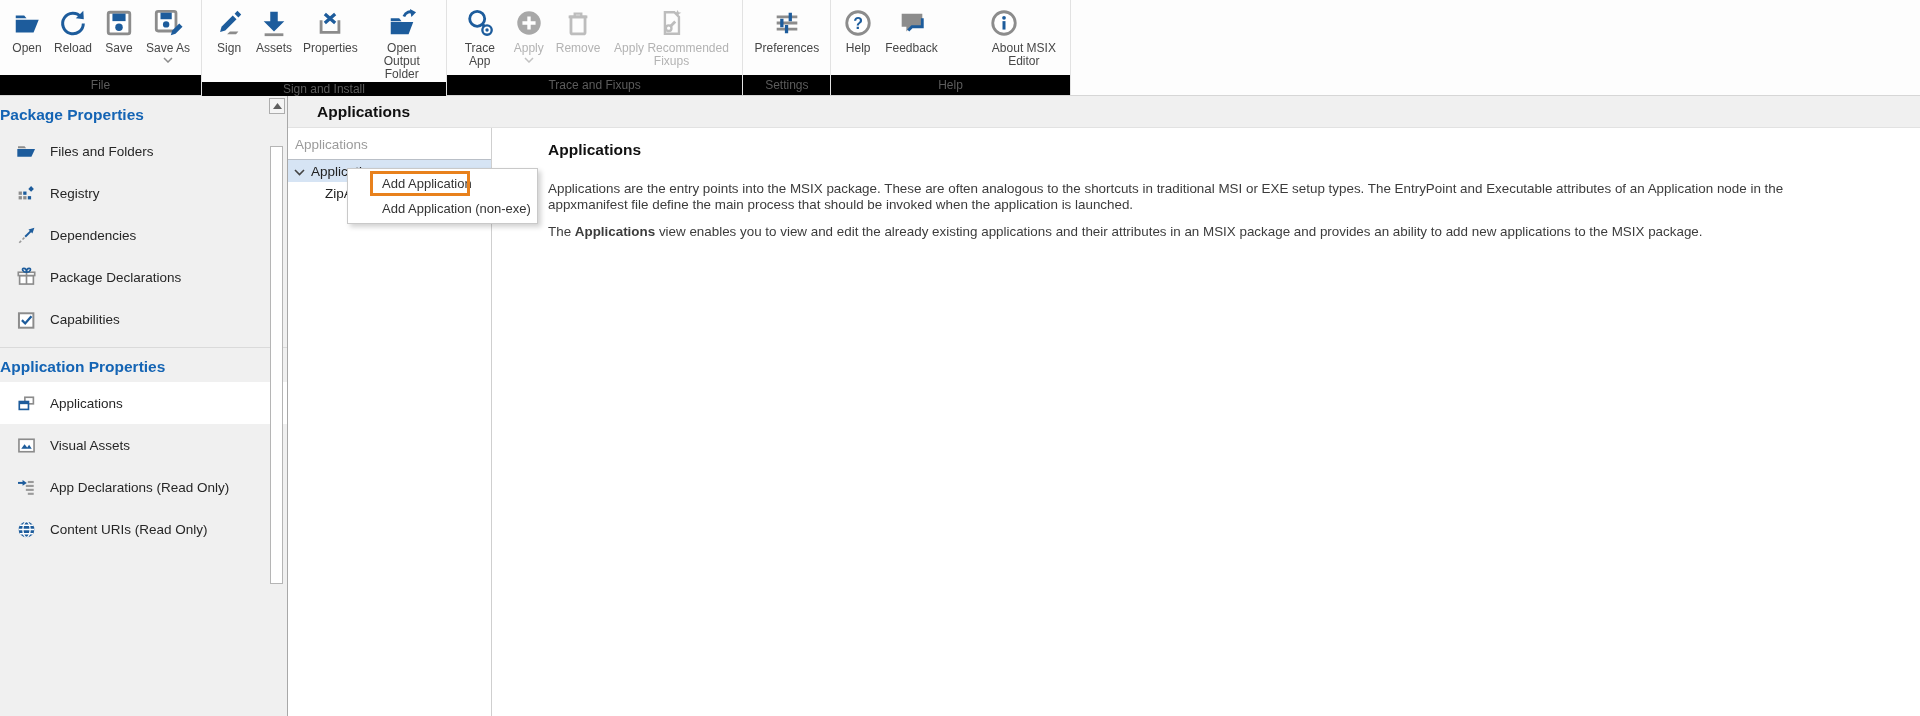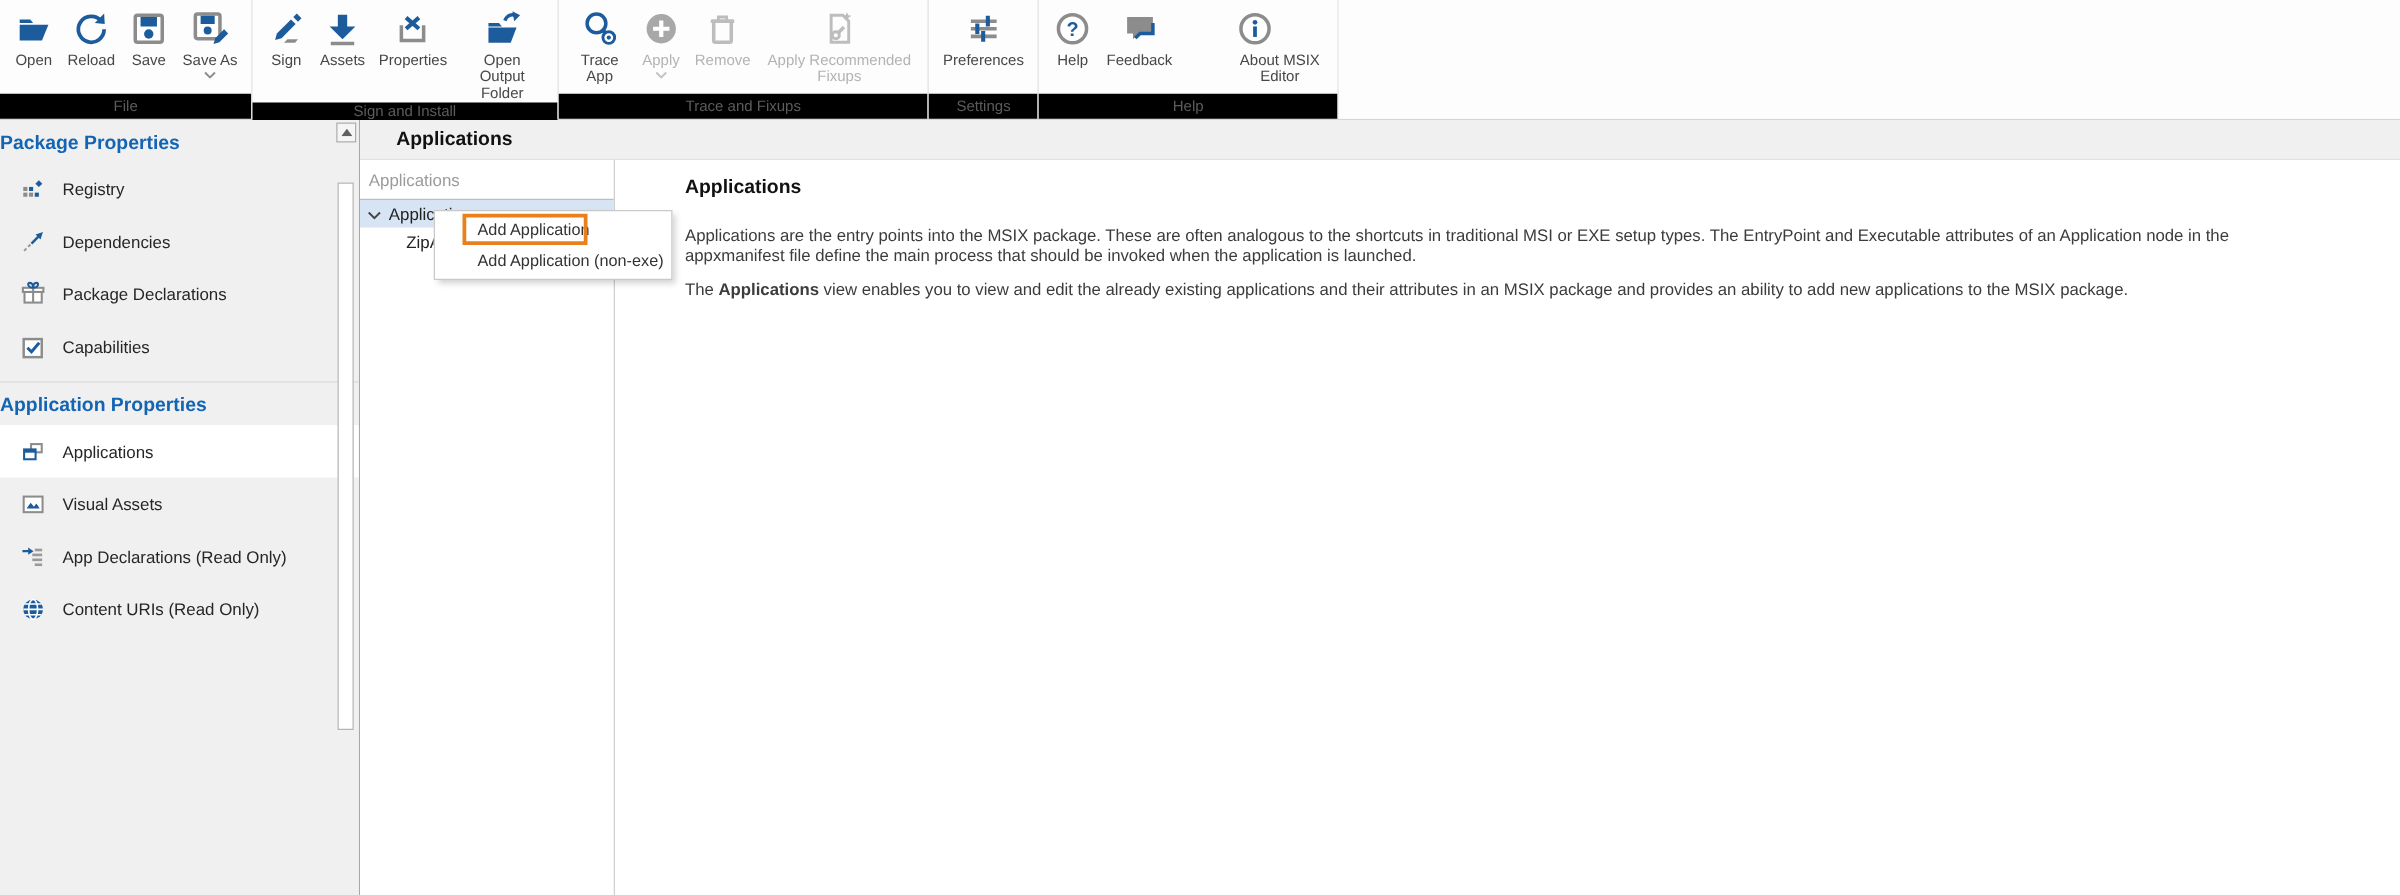--- a/index.html
+++ b/index.html
@@ -277,20 +277,29 @@
 </div>
 
 <div class="bodyrow">
 
   <div class="sidebar">
     <div class="sb-heading">Package Properties</div>
 
     <div class="sb-item">
       <span class="sb-icon">
         <svg viewBox="0 0 32 32">
+            <path d="M3 8h10l2.5 3H3z" fill="#8c8c8c"></path>
+            <path d="M2 12h27l-5.5 12H2z" fill="#1d5c9c"></path>
+          </svg>
+      </span>
+      <span>Files and Folders</span>
+    </div>
+    <div class="sb-item">
+      <span class="sb-icon">
+        <svg viewBox="0 0 32 32">
             <g fill="#8c8c8c">
               <rect x="4" y="13" width="5" height="5"></rect>
               <rect x="4" y="20" width="5" height="5"></rect>
               <rect x="11" y="20" width="5" height="5"></rect>
             </g>
             <g fill="#1d5c9c">
               <rect x="11" y="13" width="5" height="5"></rect>
               <rect x="18" y="20" width="5" height="5"></rect>
               <rect x="20" y="6" width="6" height="6" transform="rotate(45 23 9)"></rect>
             </g>

